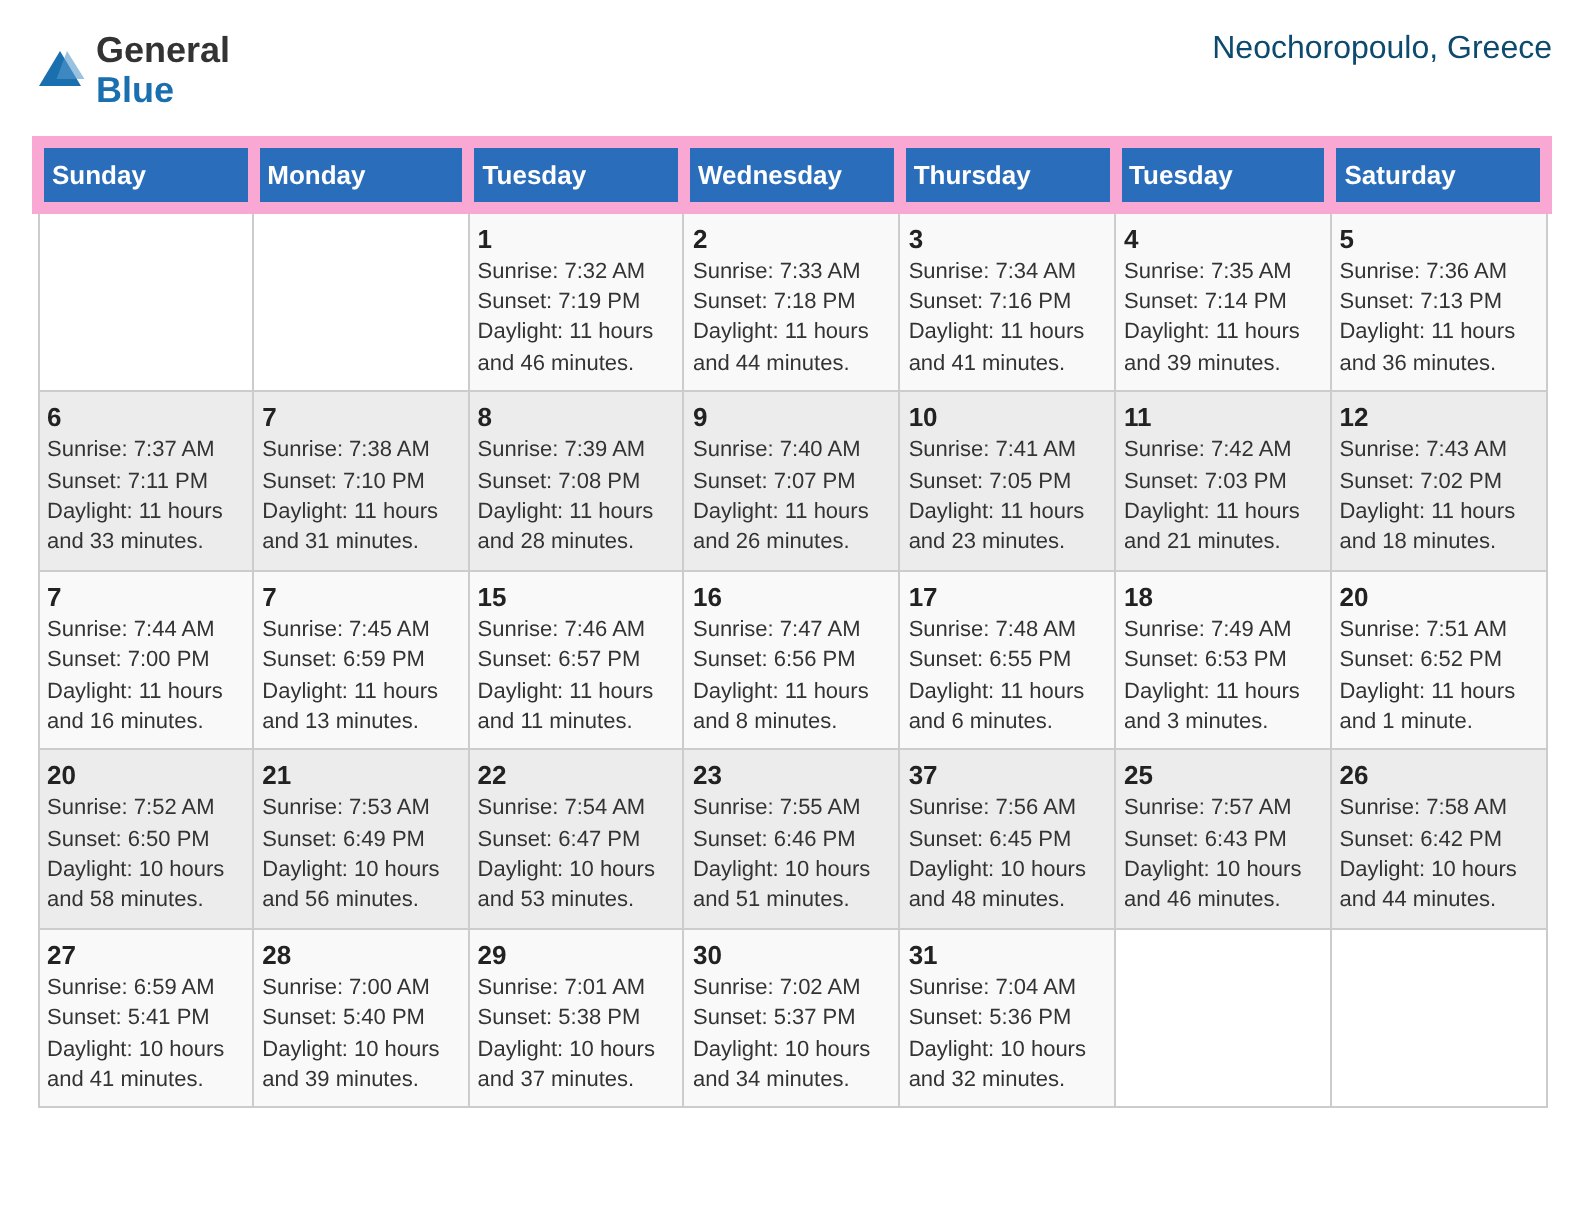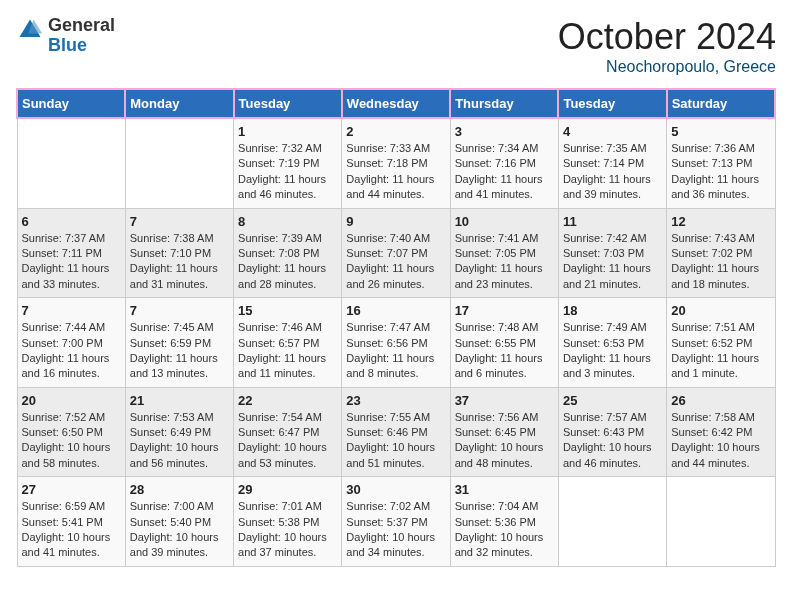--- a/index.html
+++ b/index.html
@@ -11,20 +11,21 @@
       padding: 16px;
     }
     .header {
       display: flex;
       justify-content: space-between;
       align-items: flex-start;
       margin-bottom: 12px;
     }
     .logo {
       display: flex;
+      align-items: center;
       gap: 4px;
     }
     .logo-text {
       font-size: 18px;
       font-weight: bold;
       line-height: 1.1;
     }
     .logo-general { color: #333; }
     .logo-blue { color: #1a6faf; }
     .logo-icon {
@@ -48,21 +49,21 @@
     }
     thead tr {
       background-color: #2a6ebb;
       color: #fff;
     }
     thead th {
       padding: 6px 4px;
       text-align: left;
       font-size: 13px;
       font-weight: 600;
-      border: 2px solid #f9a8d4;
+      border: 6px solid #f9a8d4;
     }
     tbody tr {
       vertical-align: top;
     }
     tbody tr:nth-child(odd) {
       background-color: #f9f9f9;
     }
     tbody tr:nth-child(even) {
       background-color: #ececec;
     }
@@ -96,21 +97,20 @@
     <svg class="logo-icon" viewBox="0 0 32 32">
       <polygon points="16,4 28,24 4,24" fill="#1a6faf"></polygon>
       <polygon points="20,4 30,20 14,20" fill="#5599cc" opacity="0.6"></polygon>
     </svg>
     <div class="logo-text">
       <span class="logo-general">General</span><br>
       <span class="logo-blue">Blue</span>
     </div>
   </div>
   <div class="title-block">
-    <div class="month-title">October 2024</div>
     <div class="location-title">Neochoropoulo, Greece</div>
   </div>
 </div>
 
 <table>
   <thead>
     <tr>
     <th>Sunday</th>
         <th>Monday</th>
         <th>Tuesday</th>

